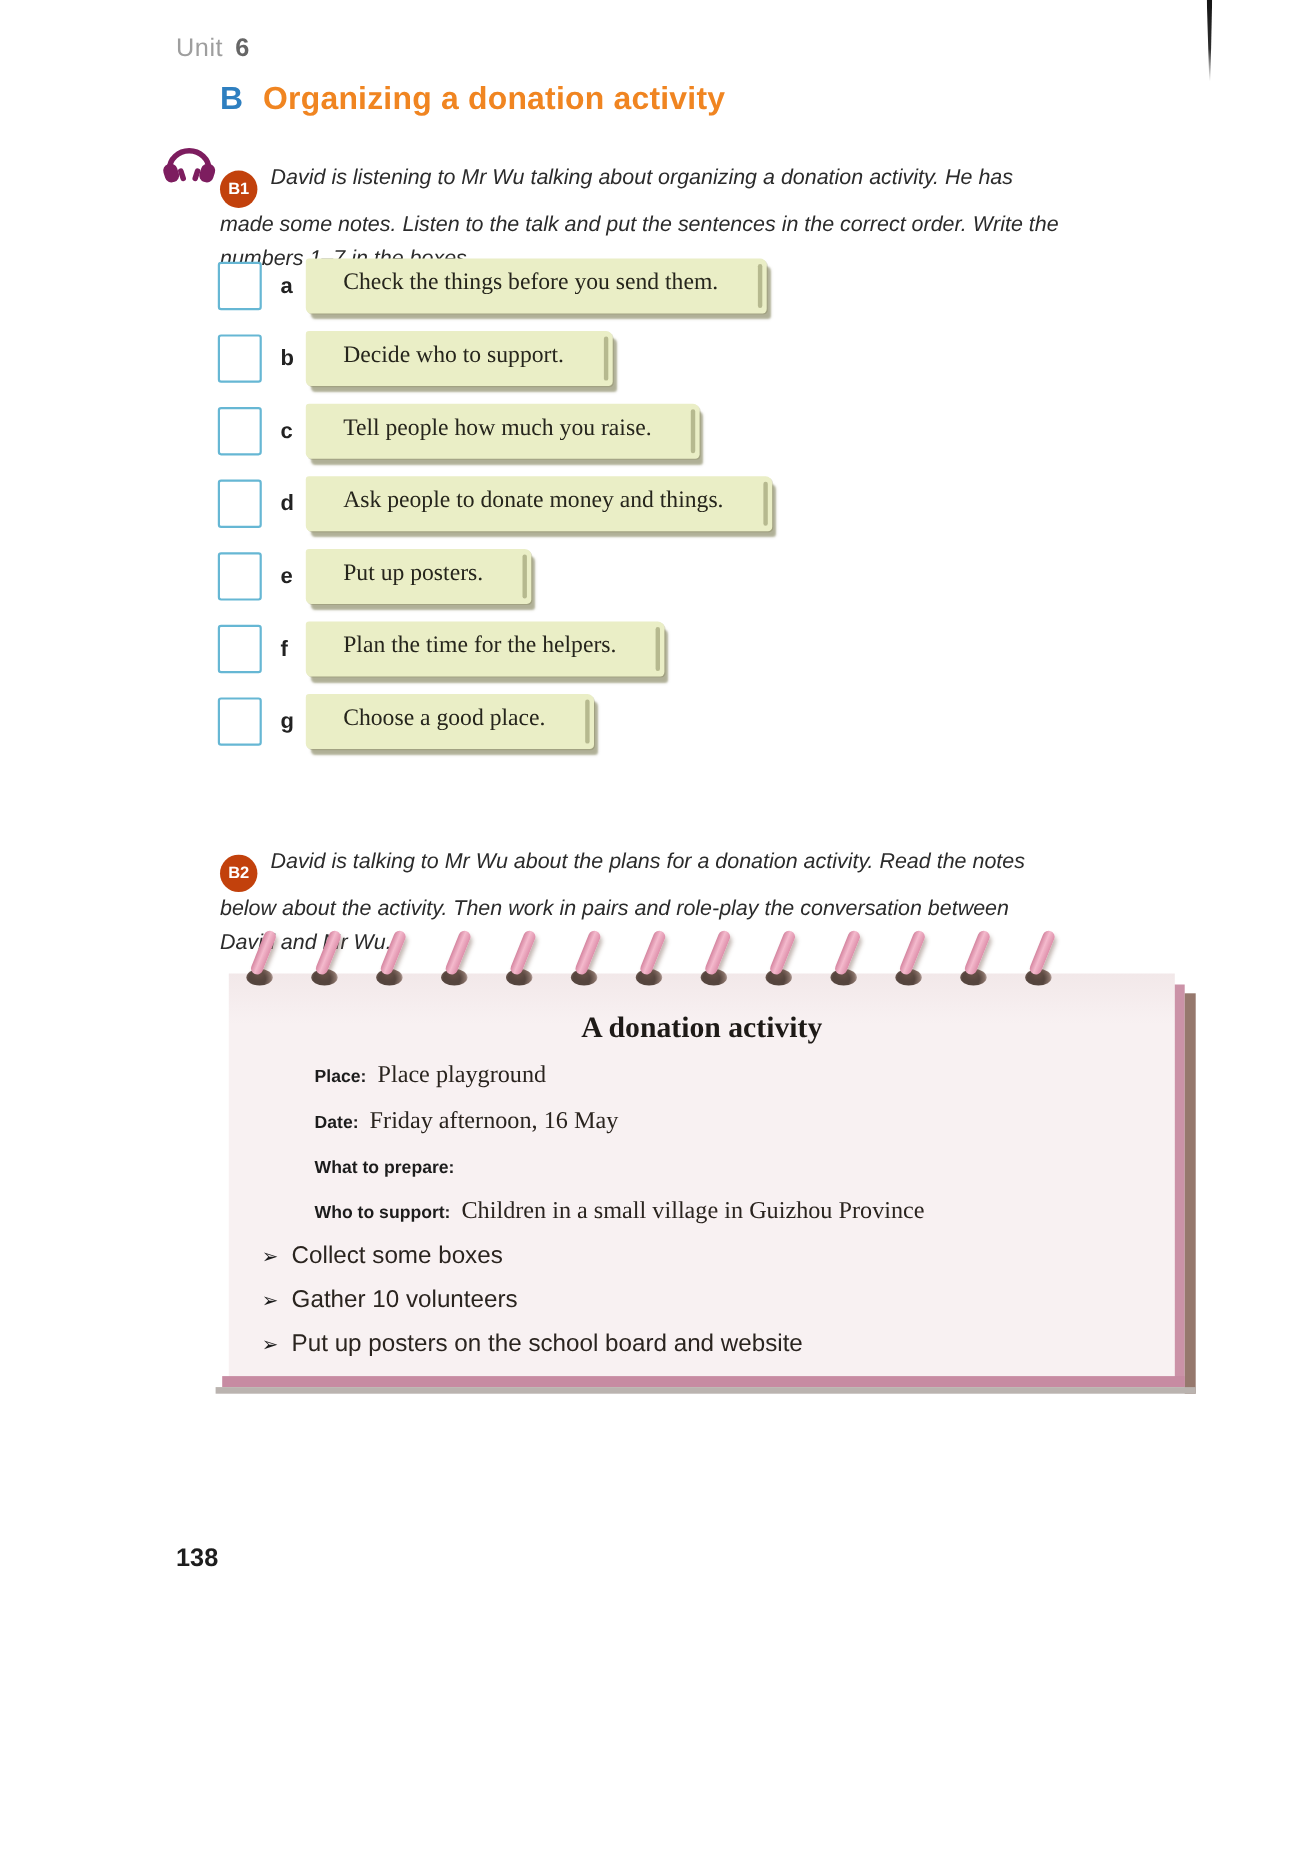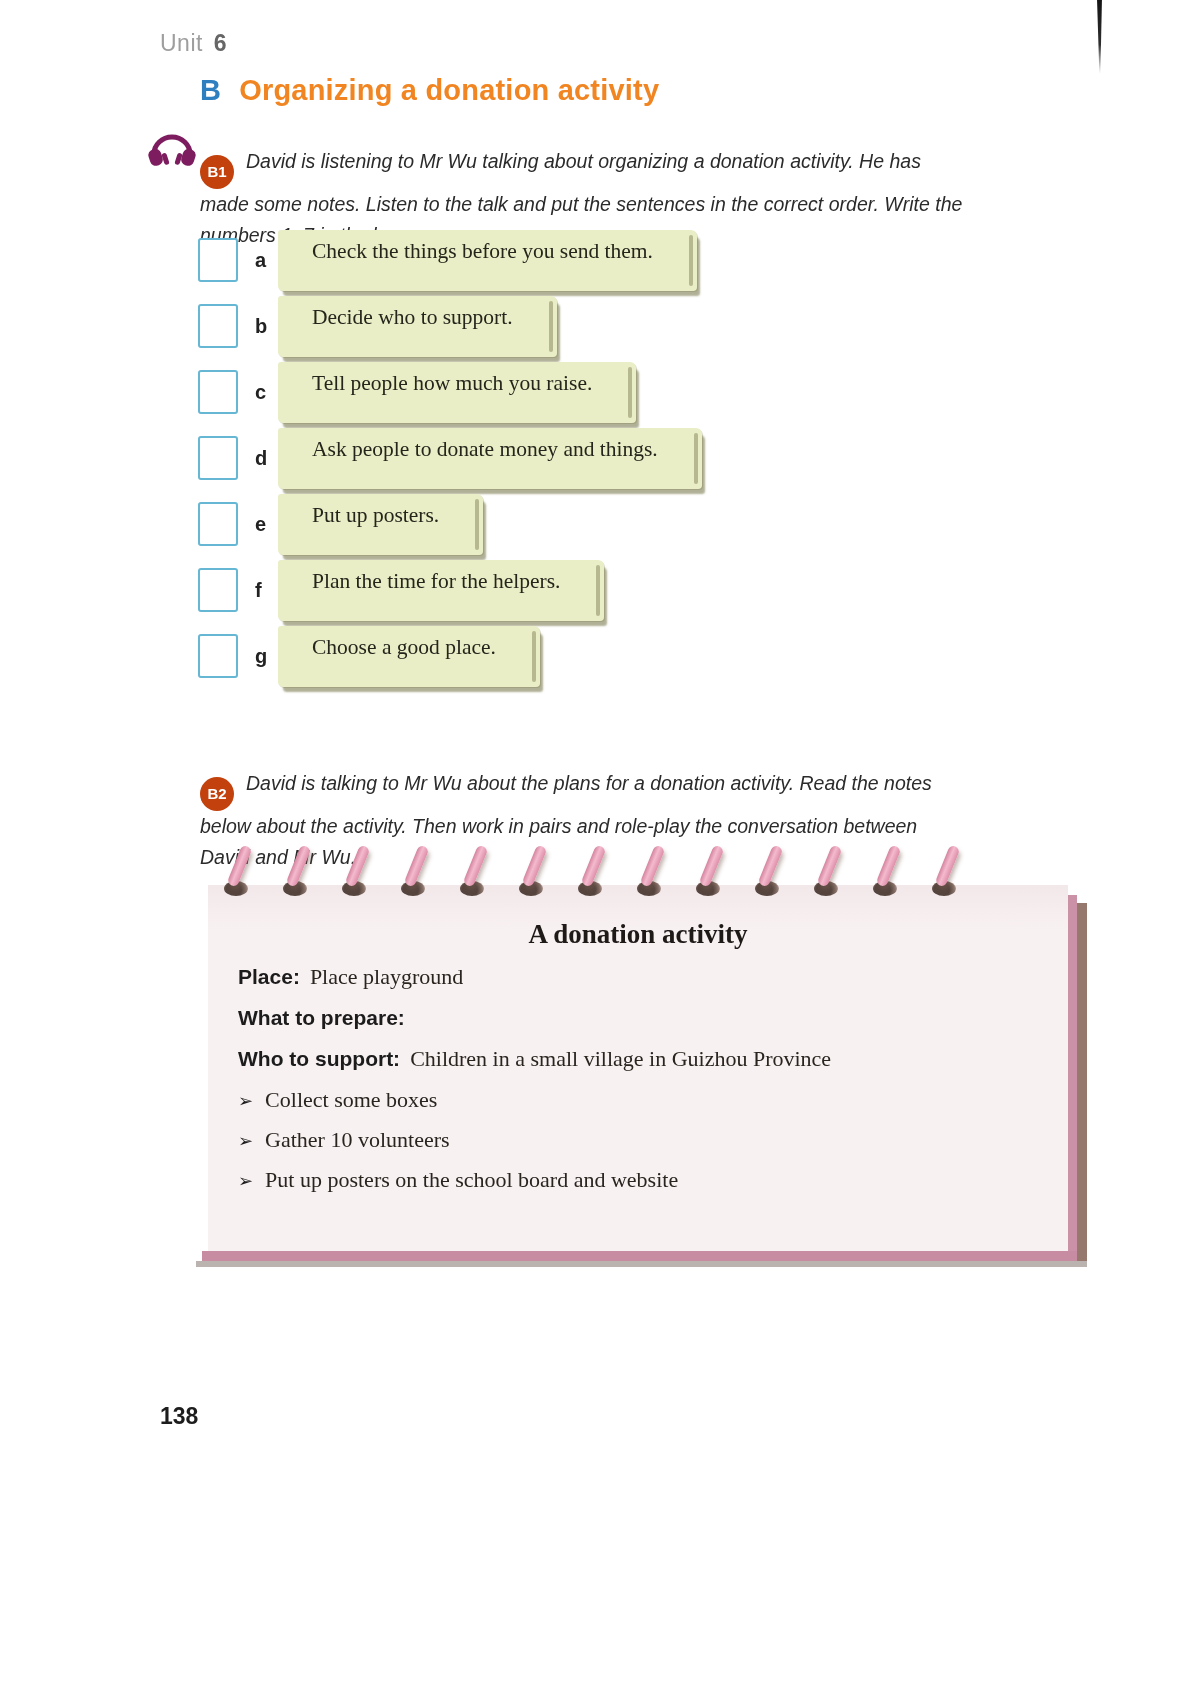--- a/index.html
+++ b/index.html
@@ -30,21 +30,21 @@
 
   
   .hp{position:absolute;left:146px;top:124px;width:52px;height:46px;}
 
   
   .items{position:absolute;left:198px;top:238px;}
   .row{display:flex;align-items:center;height:44px;margin-bottom:22px;}
   .abox{width:36px;height:40px;background:#fff;border:2.5px solid #66b7d4;border-radius:3px;flex:0 0 auto;}
   .ltr{font-weight:700;font-size:20px;color:#222;margin:0 9px 0 17px;min-width:14px;}
   .strip{position:relative;display:inline-block;background:#eaeec6;
-    padding:9px 44px 27px 34px;font-family:"Liberation Serif",serif;font-size:21.5px;color:#26251c;
+    padding:9px 44px 16px 34px;font-family:"Liberation Serif",serif;font-size:21.5px;color:#26251c;
     border-radius:3px 6px 4px 5px;
     box-shadow:4px 6px 2px -1px rgba(112,112,66,.55), 1px 1px 0 rgba(150,150,100,.3);}
   .strip::after{content:"";position:absolute;right:4px;top:5px;bottom:5px;width:4px;
     background:rgba(120,120,75,.45);border-radius:2px;}
 
   
   .pad{position:absolute;left:208px;top:885px;width:860px;height:367px;
     background:linear-gradient(to bottom,#f2e8e9 0,#f8f1f2 46px);}
   .pad .edge-right{position:absolute;right:-9px;top:10px;bottom:-9px;width:9px;background:#cb92a7;}
   .pad .shadow-right{position:absolute;right:-19px;top:18px;bottom:-15px;width:10px;background:#96786d;}
@@ -55,25 +55,25 @@
   .ring .hole{position:absolute;left:2px;top:36px;width:24px;height:15px;border-radius:50%;
     background:radial-gradient(circle at 40% 60%,#55453e 0 45%,#8a736a 75%,rgba(138,115,106,0) 100%);}
   .ring .pin{position:absolute;left:12px;top:0;width:11px;height:42px;border-radius:6px;
     background:linear-gradient(90deg,#d4849f,#f4bacd 45%,#dd8ea9);
     transform:rotate(22deg);box-shadow:3px 3px 4px rgba(120,90,80,.45);}
 
   .pad-title{margin-top:34px;text-align:center;font-family:"Liberation Serif",serif;
     font-weight:700;font-size:27px;color:#1e1a17;}
   .pad-body{padding:14px 40px 0 30px;}
   .field{margin-bottom:15px;font-size:22px;}
-  .flabel{font-family:"Liberation Sans",sans-serif;font-weight:700;font-size:21px;color:#1c1c1c;margin-right:10px;}
+  .flabel{font-family:"Liberation Sans",sans-serif;font-weight:700;font-size:16px;color:#1c1c1c;margin-right:10px;margin-left:48px;}
   .fvalue{font-family:"Liberation Serif",serif;color:#2a241f;}
   .bullet{margin-bottom:14px;font-size:22px;}
   .barrow{font-family:"DejaVu Sans",sans-serif;font-size:18px;color:#1c1c1c;margin-right:12px;}
-  .btext{font-family:Liberation Serif, serif;color:#2a241f;}
+  .btext{font-family:Liberation Sans, sans-serif;color:#2a241f;}
 
   .pageno{position:absolute;left:160px;top:1403px;font-weight:700;font-size:23px;color:#1d1d1d;}
 </style>
 </head>
 <body>
 
 <div id="page">
 
   <div class="scan-mark"></div>
 
@@ -197,20 +197,23 @@
         <div class="pin"></div>
       </div>
 
     <div class="pad-title">A donation activity</div>
 
     <div class="pad-body">
       <div class="field">
         <span class="flabel">Place:</span><span class="fvalue">Place playground</span>
       </div>
       <div class="field">
+        <span class="flabel">Date:</span><span class="fvalue">Friday afternoon, 16 May</span>
+      </div>
+      <div class="field">
         <span class="flabel">What to prepare:</span><span class="fvalue"></span>
       </div>
       <div class="field">
         <span class="flabel">Who to support:</span><span class="fvalue">Children in a small village in Guizhou Province</span>
       </div>
 
       <div class="bullet">
         <span class="barrow">➢</span><span class="btext">Collect some boxes</span>
       </div>
       <div class="bullet">

